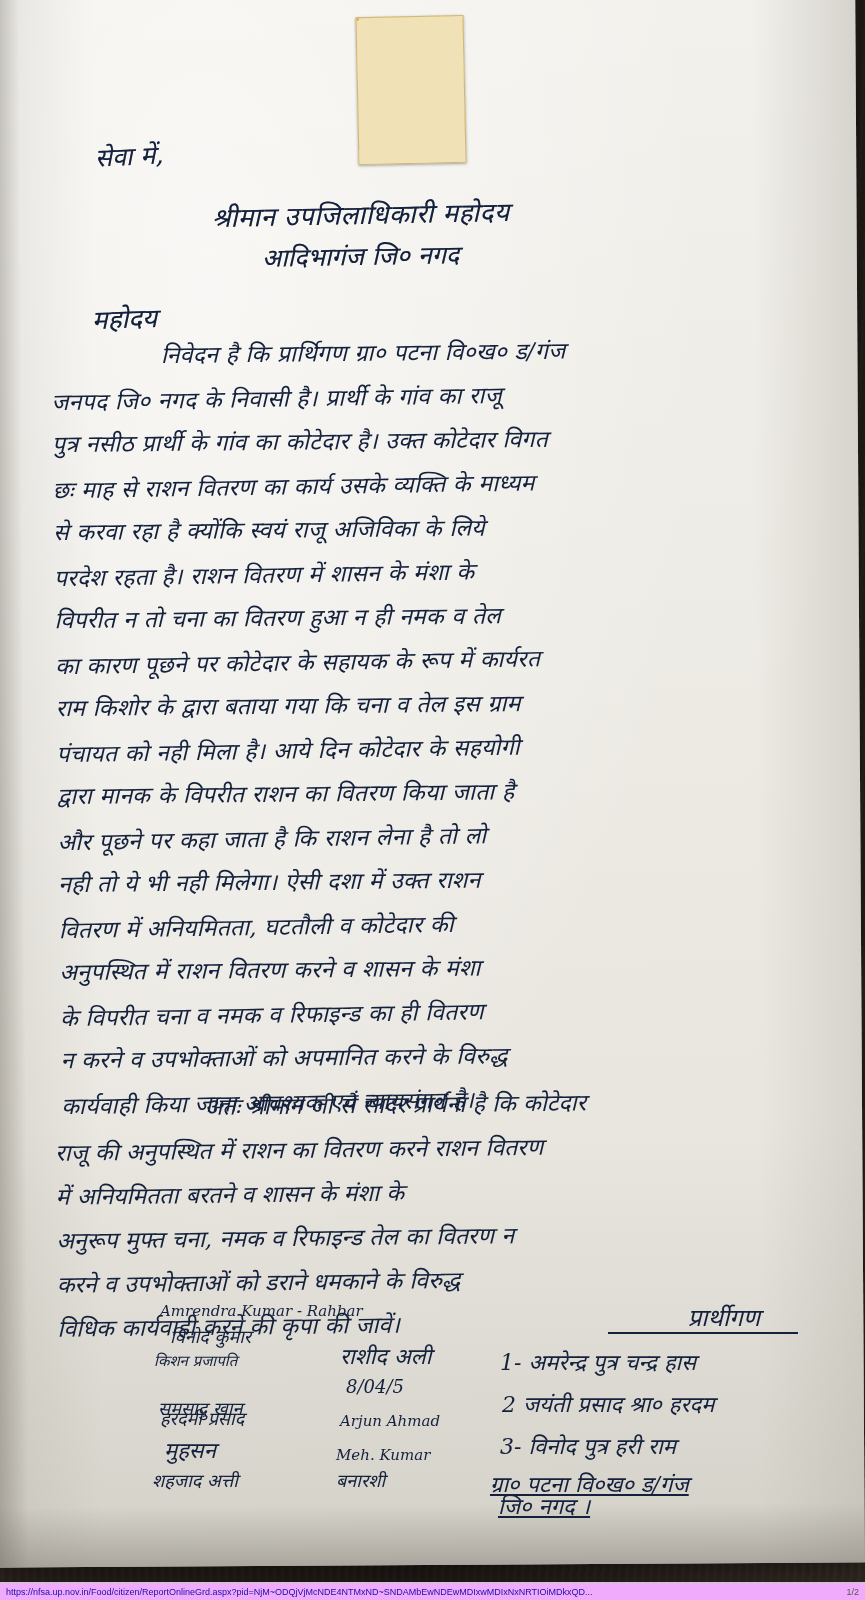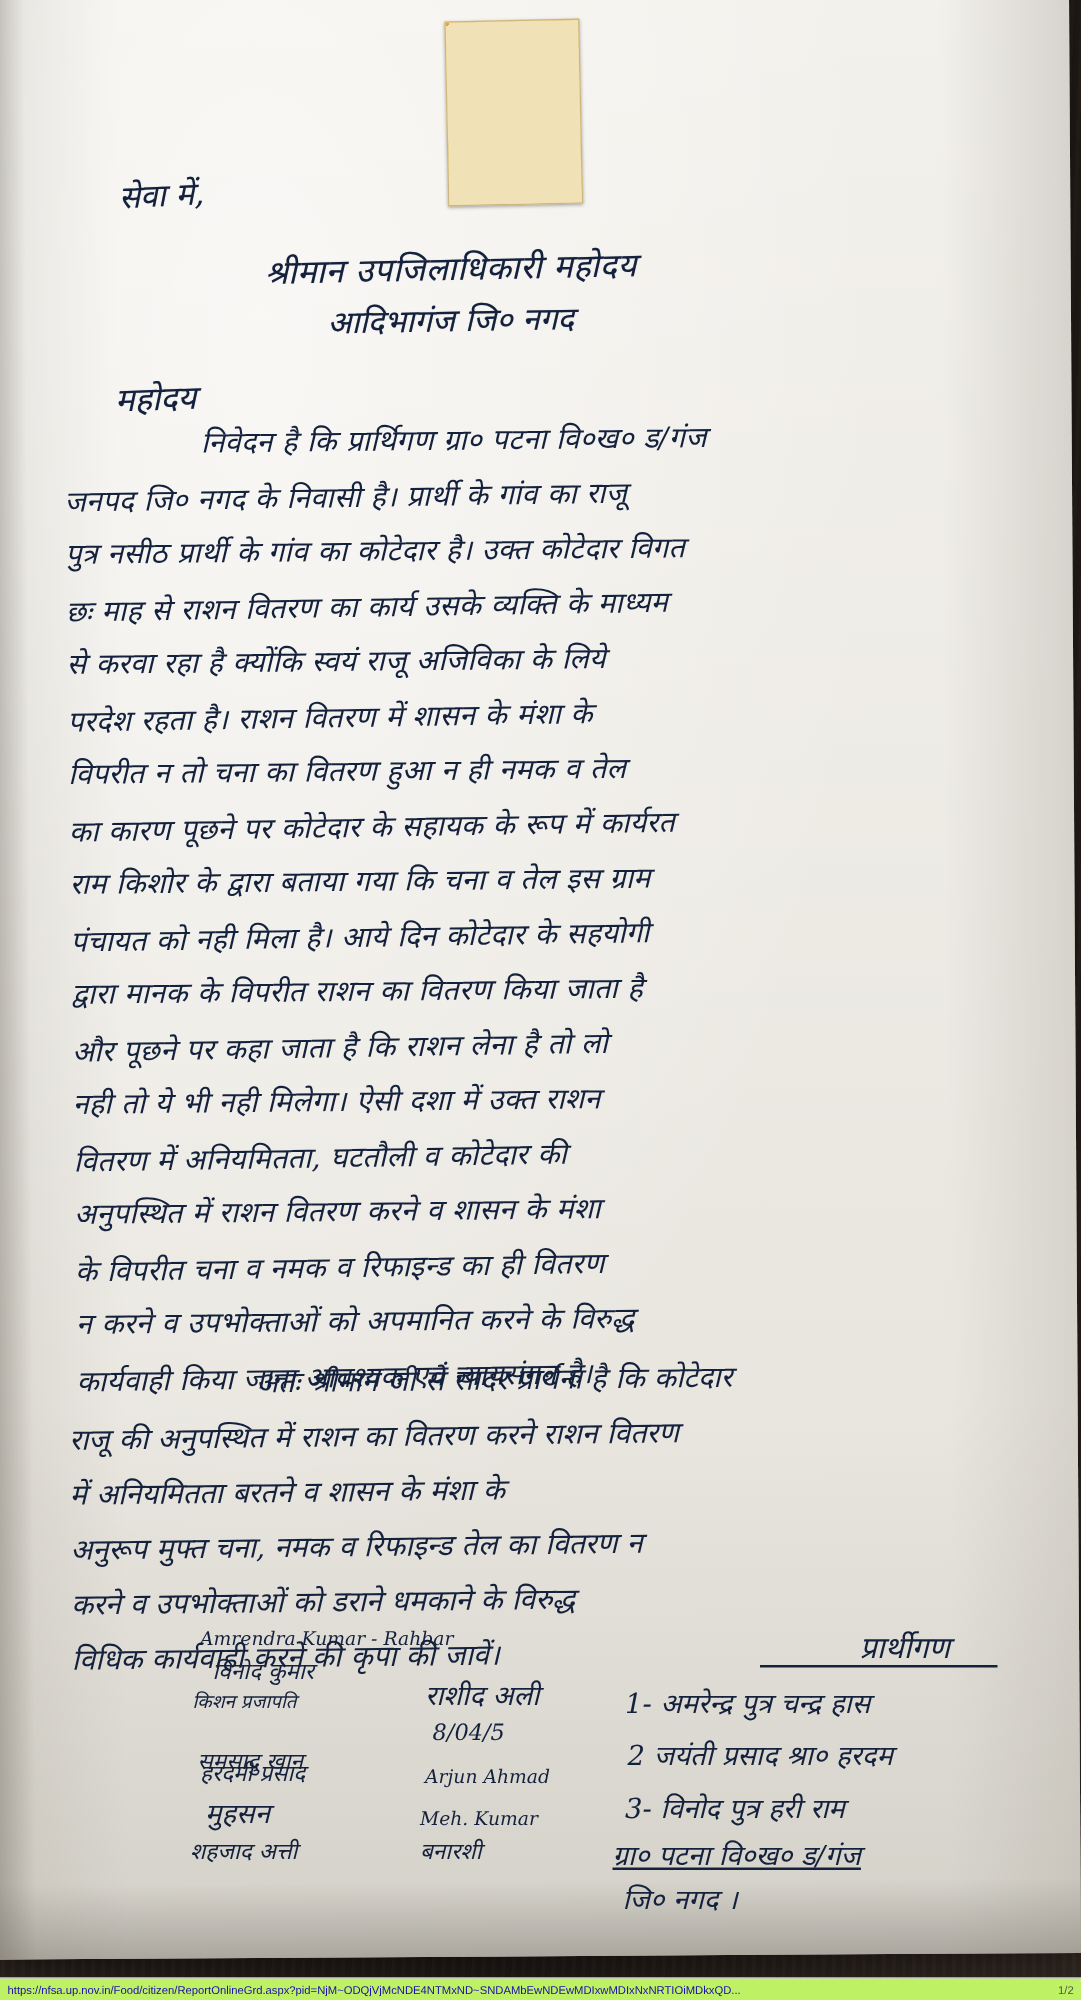--- a/index.html
+++ b/index.html
@@ -300,21 +300,21 @@
     border-bottom: 2px solid #14213d;
   }
 
   
   .urlbar {
     position: absolute;
     left: 0;
     bottom: 0;
     width: 100%;
     height: 18px;
-    background: #bef264;
+    background: #f0abfc;
     border-top: 1px solid #c9c9c9;
     display: flex;
     align-items: center;
     justify-content: space-between;
     padding: 0 6px;
     box-sizing: border-box;
     font-size: 9px;
     color: #333333;
     font-family: "Liberation Sans", sans-serif;
   }
@@ -409,21 +409,21 @@
     <div class="sig big" style="left:190px; top:40px;">राशीद अली</div>
     <div class="sig med" style="left:196px; top:76px;">8/04/5</div>
     <div class="sig small" style="left:190px; top:112px;">Arjun Ahmad</div>
     <div class="sig small" style="left:186px; top:146px;">Meh. Kumar</div>
     <div class="sig med" style="left:186px; top:168px;">बनारशी</div>
 
     <div class="sig big" style="left:350px; top:46px;">1- अमरेन्द्र पुत्र चन्द्र हास</div>
     <div class="sig big" style="left:352px; top:88px;">2 जयंती प्रसाद श्रा० हरदम</div>
     <div class="sig big" style="left:350px; top:130px;">3- विनोद पुत्र हरी राम</div>
     <div class="sig big" style="left:340px; top:168px;text-decoration:underline;">ग्रा० पटना वि०ख० ड/गंज</div>
-    <div class="sig big" style="left:348px; top:203px;">जि० नगद ।</div>
+    <div class="sig big" style="left:348px; top:190px;text-decoration:underline;">जि० नगद ।</div>
   </div>
 
   <div class="urlbar">
     <span class="url">https://nfsa.up.nov.in/Food/citizen/ReportOnlineGrd.aspx?pid=NjM~ODQjVjMcNDE4NTMxND~SNDAMbEwNDEwMDIxwMDIxNxNRTIOiMDkxQD...</span>
     <span class="pages">1/2</span>
   </div>
 
 </div>
 
 </body></html>

